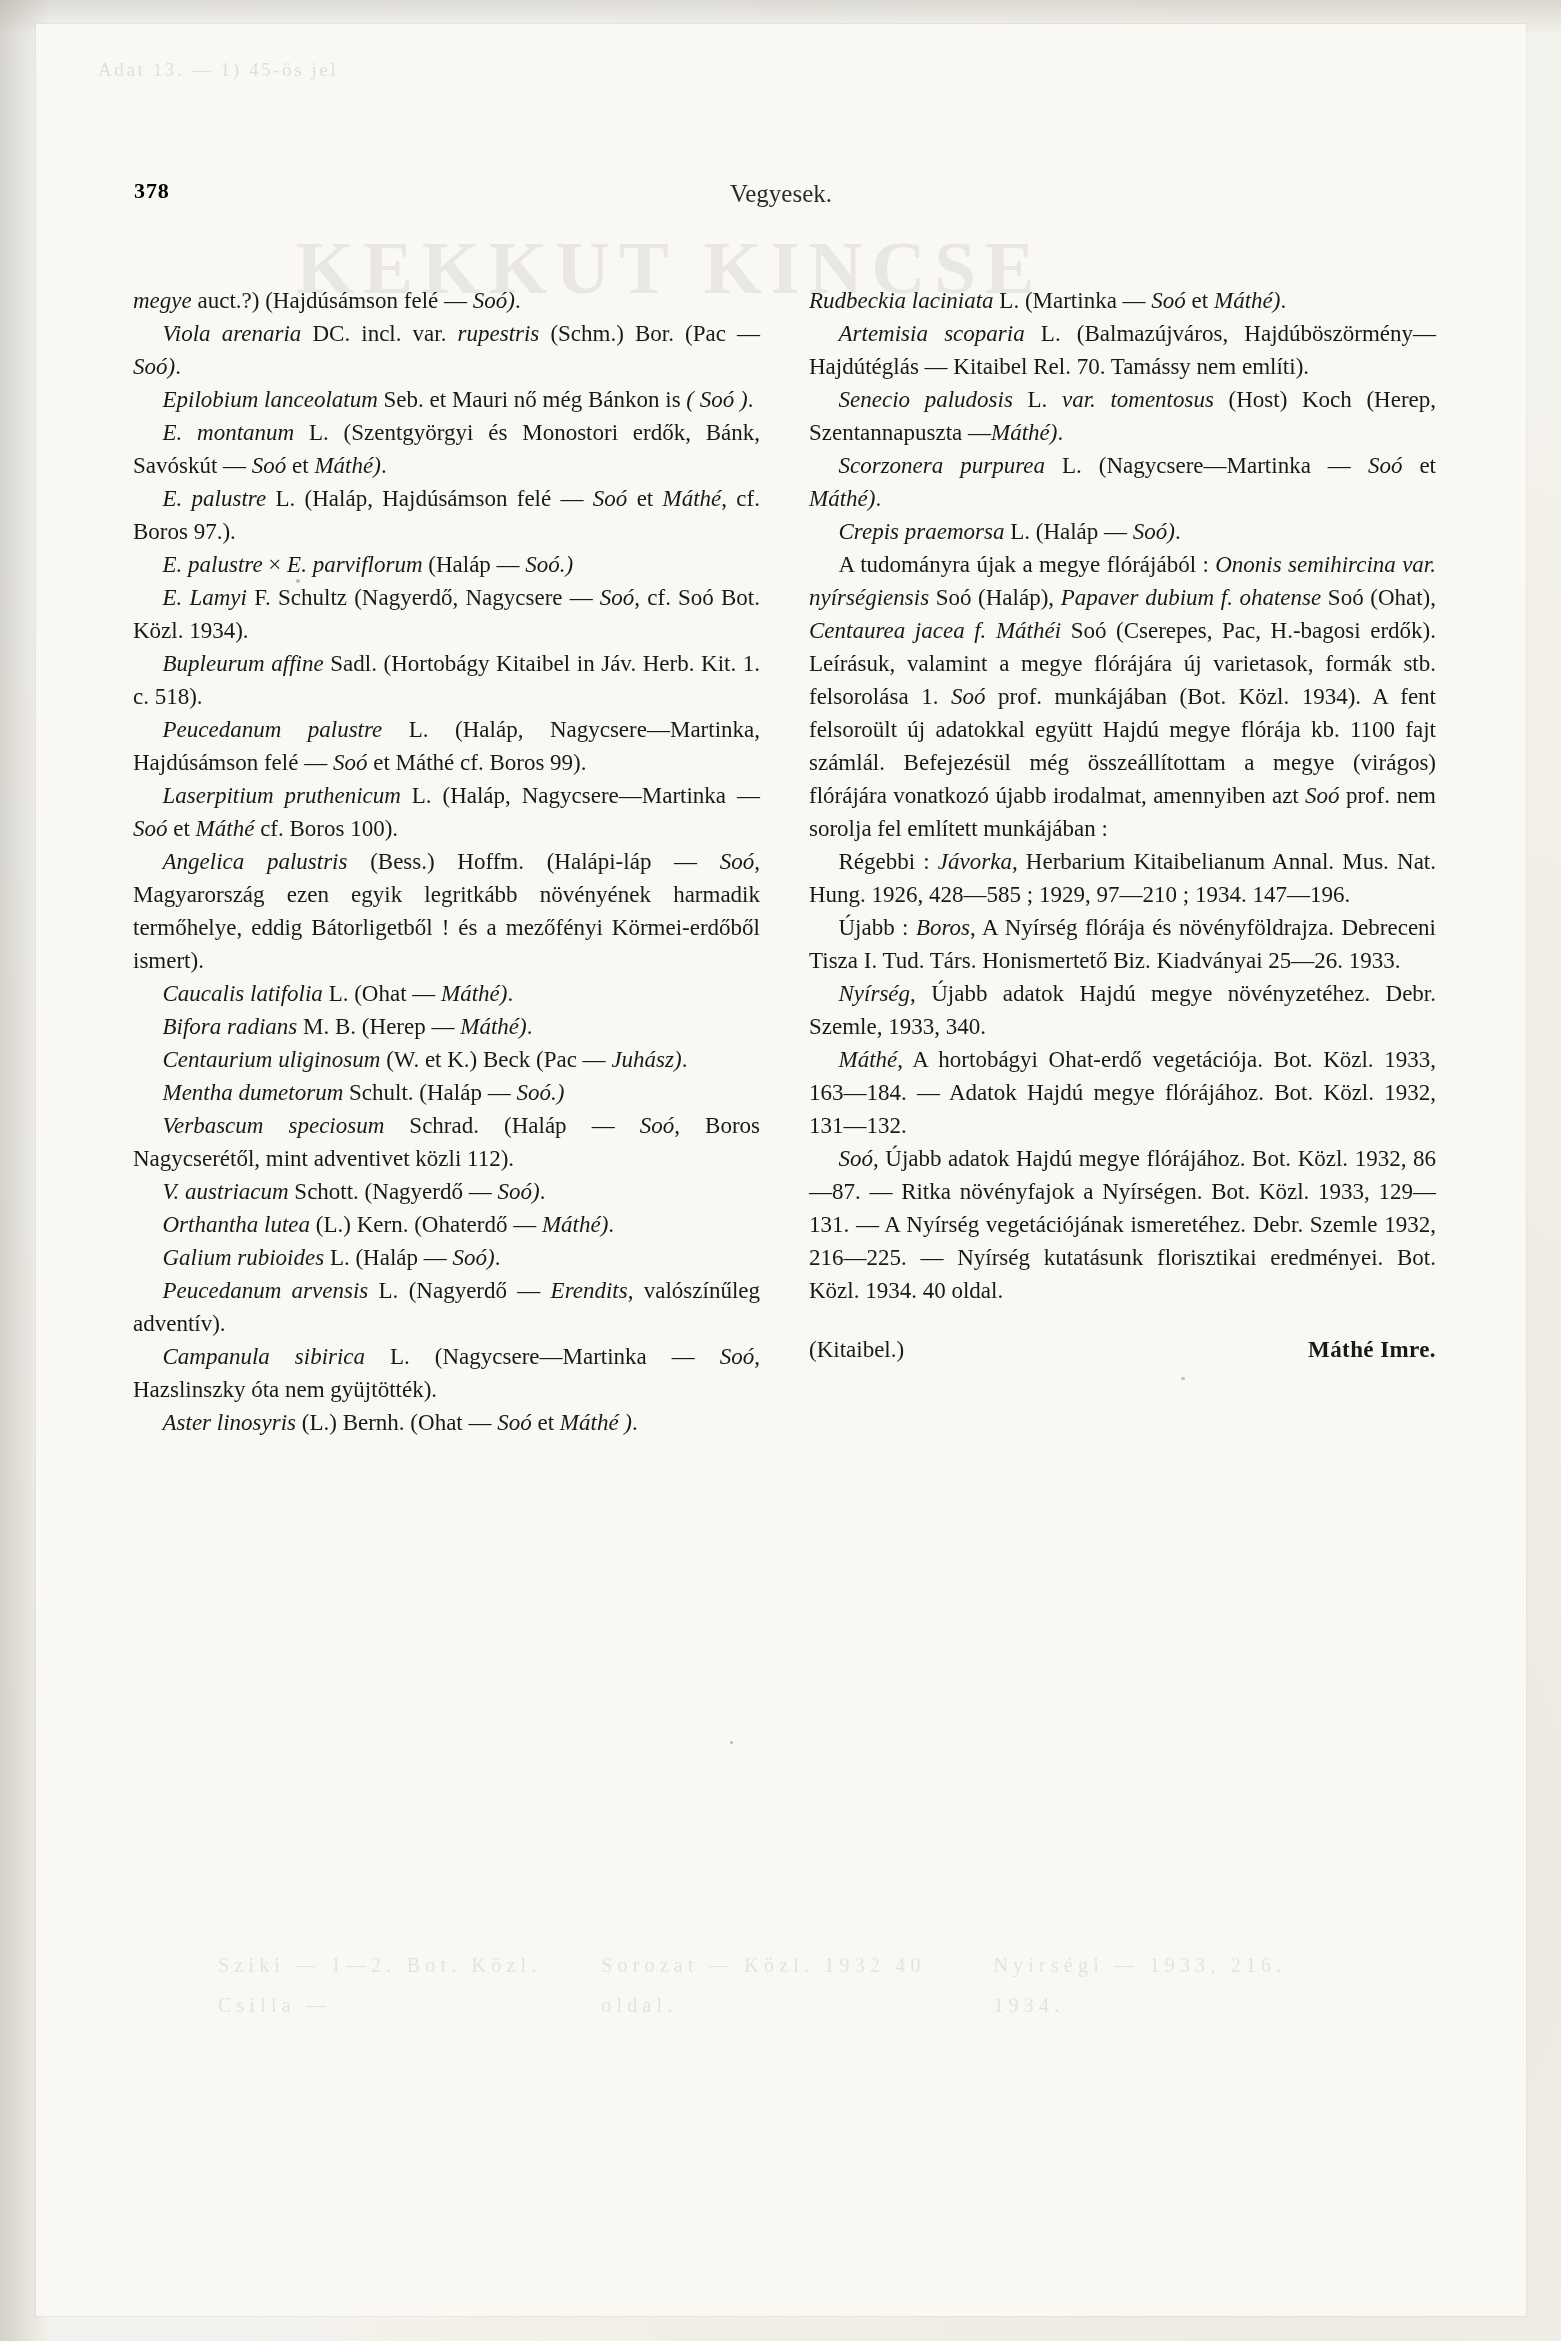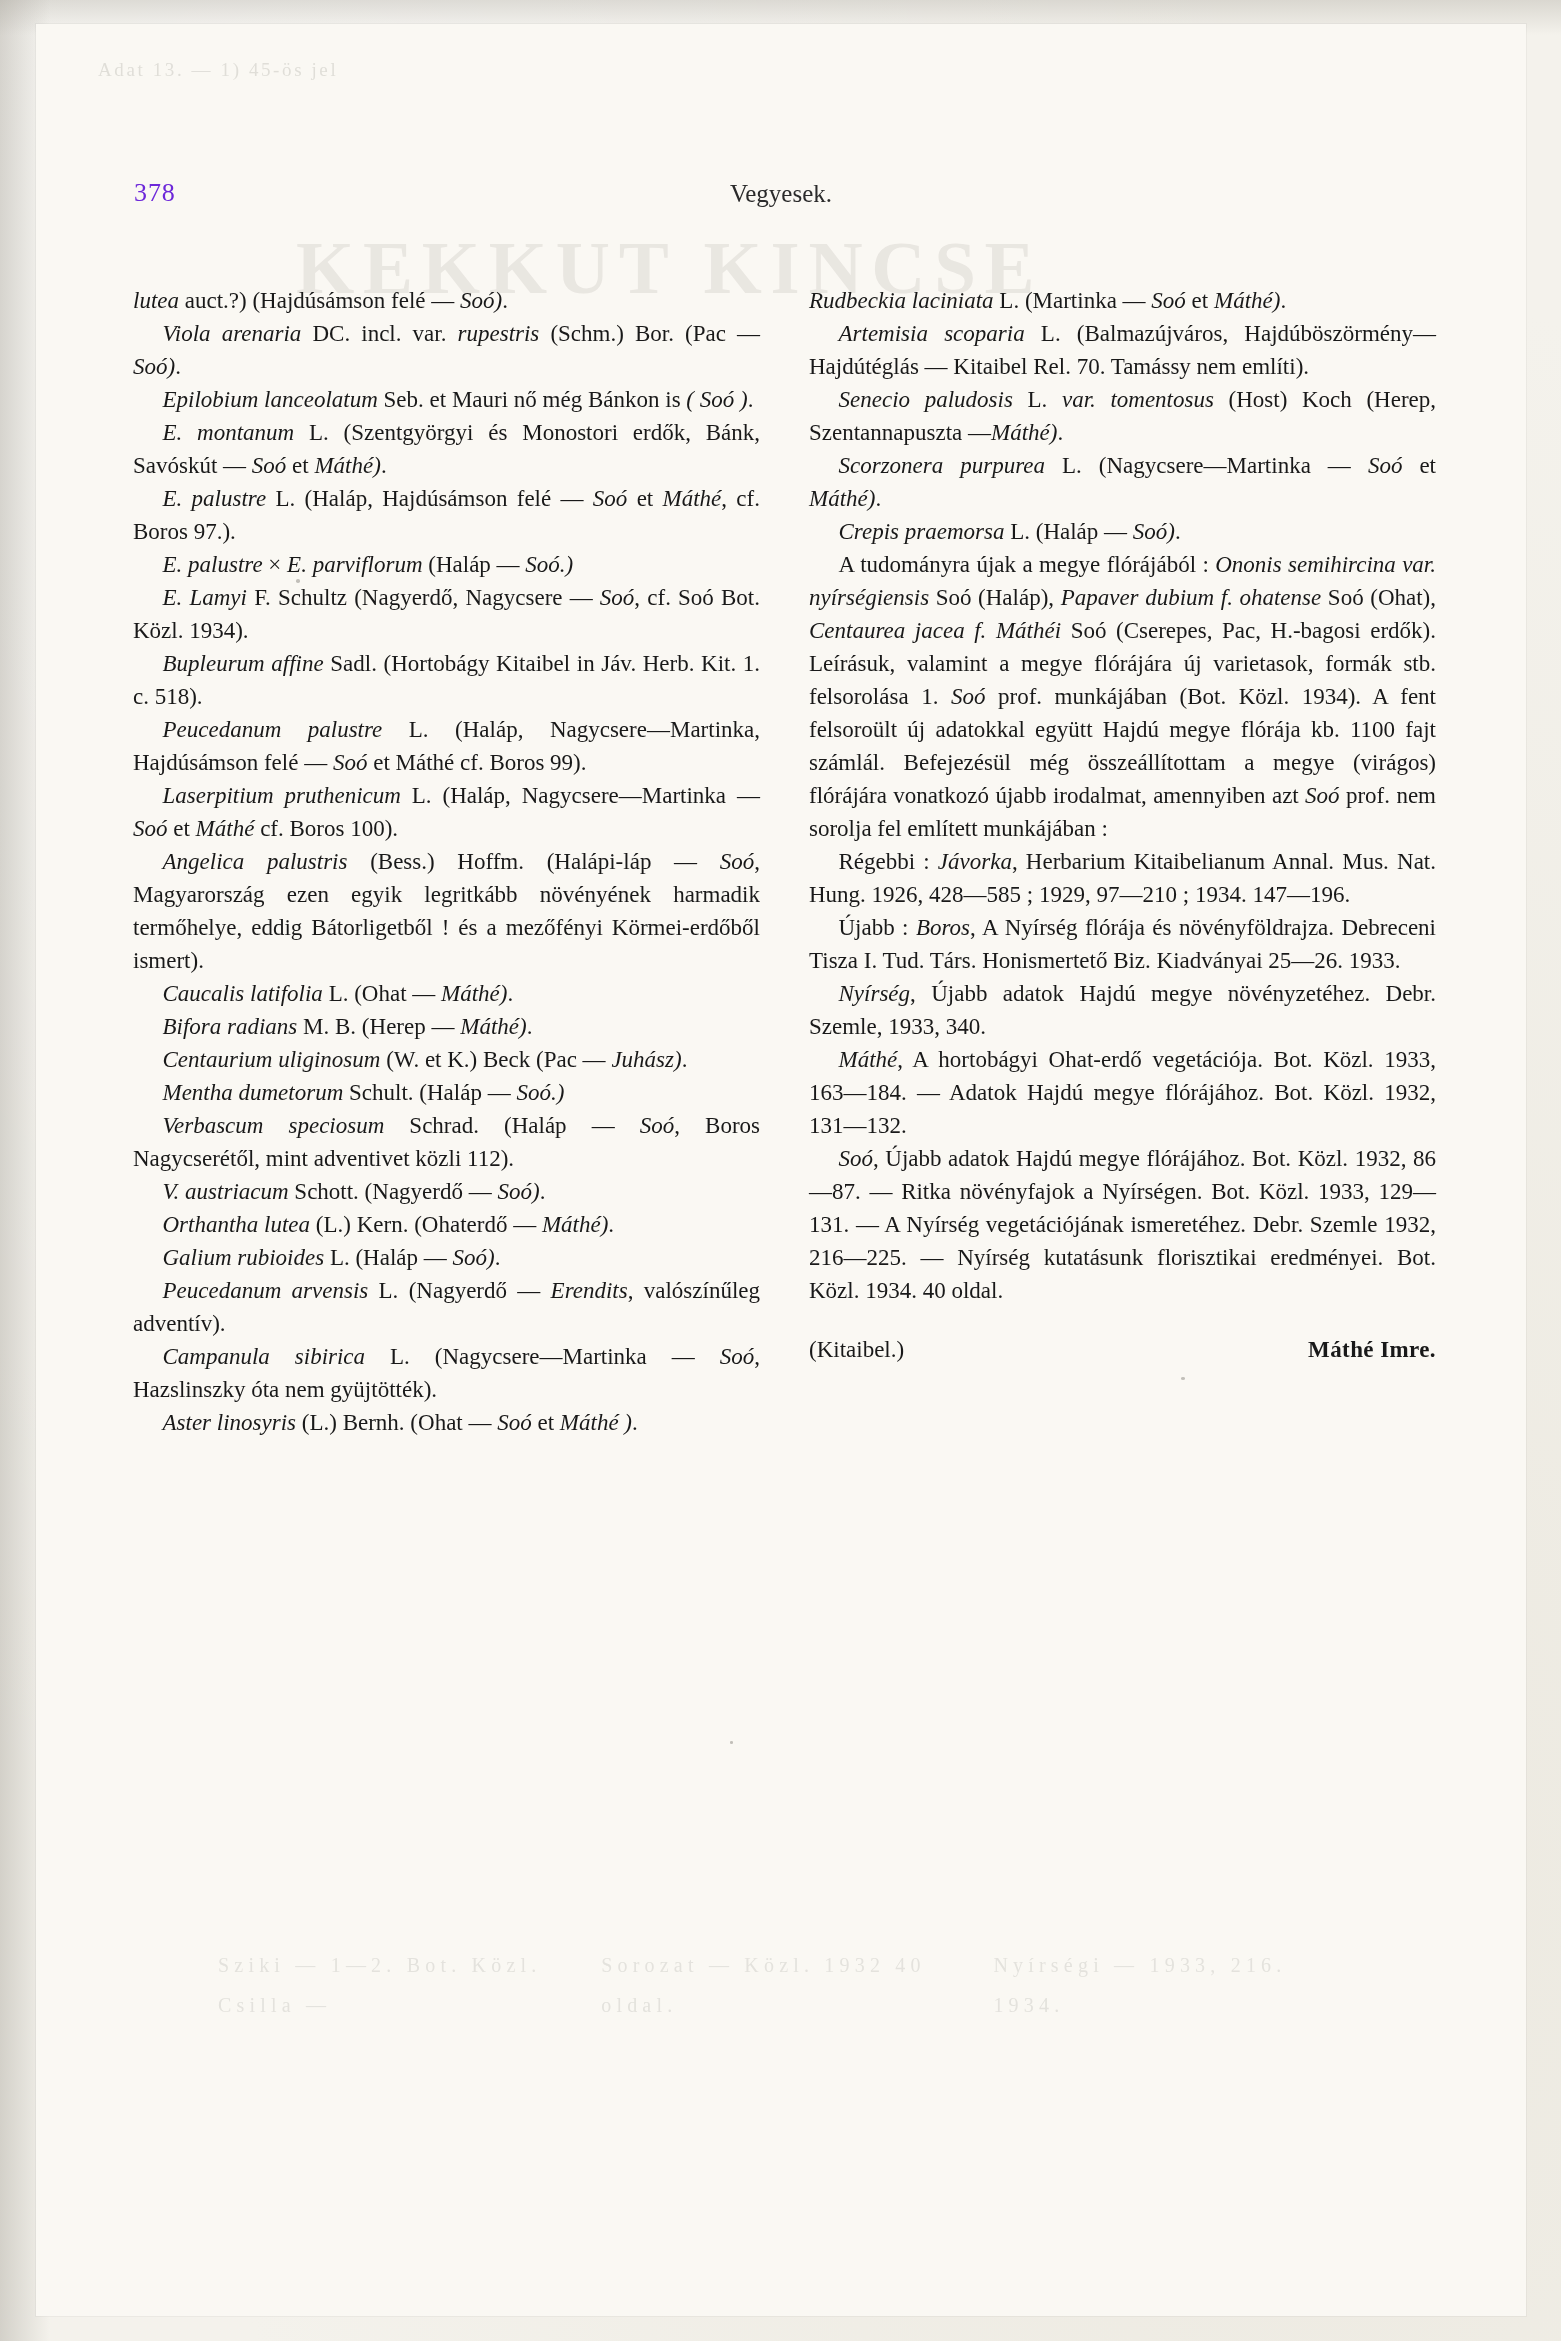--- a/index.html
+++ b/index.html
@@ -67,23 +67,24 @@
   }
   .ghost-block .gcol {
     display: inline-block;
     vertical-align: top;
   }
 
   .folio {
     position: absolute;
     left: 98px;
     top: 154px;
-    font-size: 26px;
+    font-size: 22px;
     letter-spacing: 0.9px;
-    color: #6d28d9;
+    color: #000000;
+    font-weight: bold;
   }
   .running-head {
     position: absolute;
     left: 0;
     right: 0;
     top: 156px;
     text-align: center;
     font-size: 25px;
     color: #2b2b2b;
   }
@@ -155,21 +156,21 @@
   <div class="paper">
 
     <div class="ghost ghost-top">Adat 13. — 1) 45-ös jel</div>
     <div class="ghost ghost-title">KEKKUT KINCSE</div>
 
     <div class="folio">378</div>
     <div class="running-head">Vegyesek.</div>
 
     <div class="columns">
       <div class="col" id="col-left">
-          <p class="noind"><i>lutea</i> auct.?) (Hajdúsámson felé — <i>Soó)</i>.</p>
+          <p class="noind"><i>megye</i> auct.?) (Hajdúsámson felé — <i>Soó)</i>.</p>
           <p><i>Viola arenaria</i> DC. incl. var. <i>rupestris</i> (Schm.) Bor. (Pac — <i>Soó)</i>.</p>
           <p><i>Epilobium lanceolatum</i> Seb. et Mauri nő még Bánkon is <i>( Soó )</i>.</p>
           <p><i>E. montanum</i> L. (Szentgyörgyi és Monostori erdők, Bánk, Savóskút — <i>Soó</i> et <i>Máthé)</i>.</p>
           <p><i>E. palustre</i> L. (Haláp, Hajdúsámson felé — <i>Soó</i> et <i>Máthé</i>, cf. Boros 97.).</p>
           <p><i>E. palustre</i> × <i>E. parviflorum</i> (Haláp — <i>Soó.)</i></p>
           <p><i>E. Lamyi</i> F. Schultz (Nagyerdő, Nagycsere — <i>Soó</i>, cf. Soó Bot. Közl. 1934).</p>
           <p><i>Bupleurum affine</i> Sadl. (Hortobágy Kitaibel in Jáv. Herb. Kit. 1. c. 518).</p>
           <p><i>Peucedanum palustre</i> L. (Haláp, Nagycsere—Martinka, Hajdúsámson felé — <i>Soó</i> et Máthé cf. Boros 99).</p>
           <p><i>Laserpitium pruthenicum</i> L. (Haláp, Nagycsere—Martinka — <i>Soó</i> et <i>Máthé</i> cf. Boros 100).</p>
           <p><i>Angelica palustris</i> (Bess.) Hoffm. (Halápi-láp — <i>Soó</i>, Magyarország ezen egyik legritkább növényének harmadik termőhelye, eddig Bátorligetből ! és a mezőfényi Körmei-erdőből ismert).</p>

